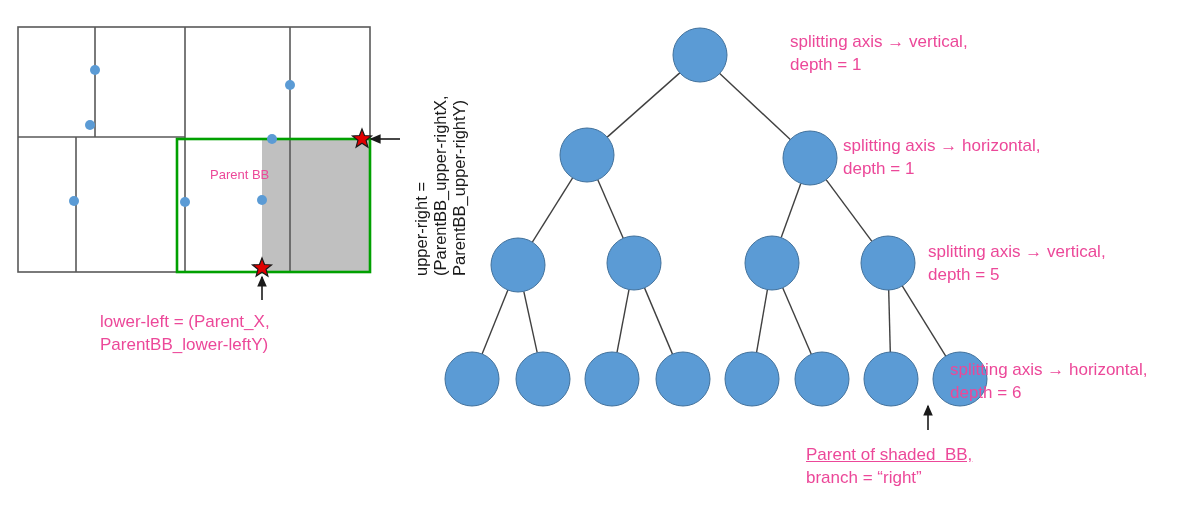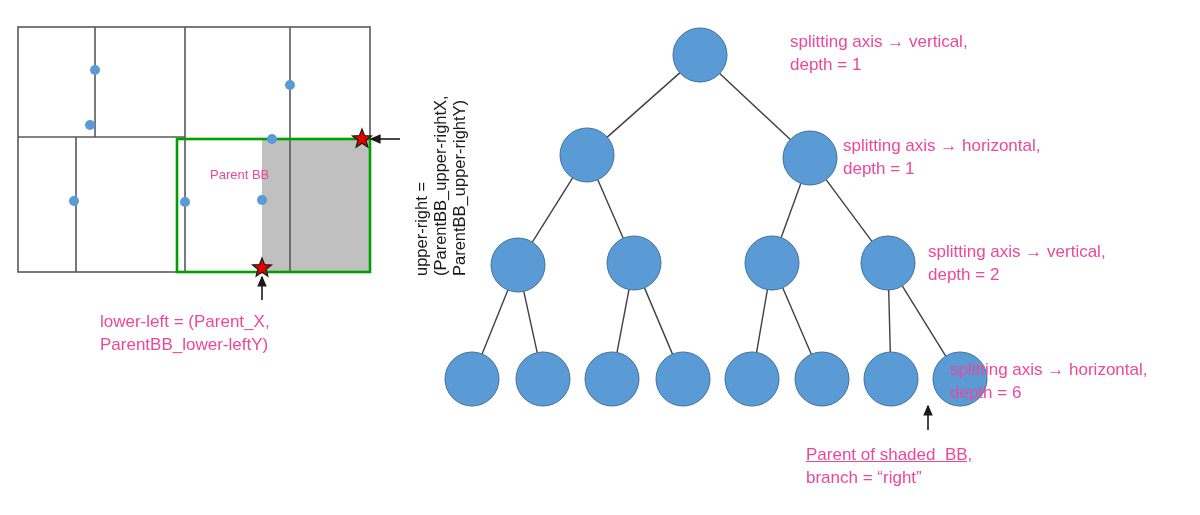--- a/index.html
+++ b/index.html
@@ -125,19 +125,19 @@
 
 <div class="txt" style="left:100px; top:310px;">lower-left = (Parent_X,</div>
 <div class="txt" style="left:100px; top:333px;">ParentBB_lower-leftY)</div>
 
 <div id="depth-label-host">
     <div class="txt" style="left: 790px; top: 30px;">splitting axis → vertical,</div>
     <div class="txt" style="left: 790px; top: 53px;">depth = 1</div>
     <div class="txt" style="left: 843px; top: 134px;">splitting axis → horizontal,</div>
     <div class="txt" style="left: 843px; top: 157px; text-align: center;">depth = 1</div>
     <div class="txt" style="left: 928px; top: 240px;">splitting axis → vertical,</div>
-    <div class="txt" style="left: 928px; top: 263px;">depth = 2</div>
+    <div class="txt" style="left: 928px; top: 263px;">depth = 5</div>
     <div class="txt" style="left: 950px; top: 358px;">splitting axis → horizontal,</div>
     <div class="txt" style="left: 950px; top: 381px;">depth = 6</div>
   </div>
 
 <div class="txt" style="left:806px; top:443px;text-decoration:underline;">Parent of shaded  BB,</div>
 <div class="txt" style="left:806px; top:466px;">branch = “right”</div>
 
 </body></html>

